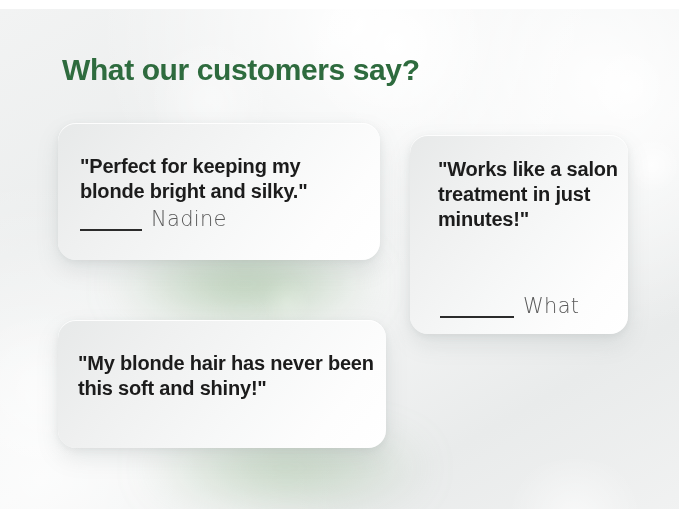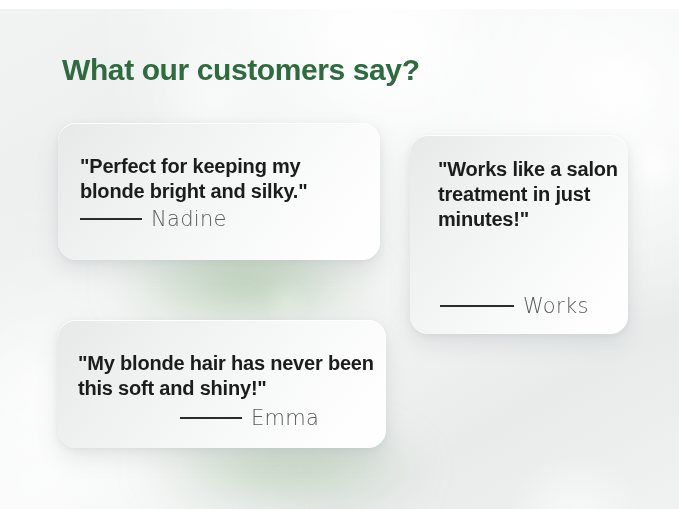--- a/index.html
+++ b/index.html
@@ -94,21 +94,21 @@
     letter-spacing: -0.2px;
   }
   #quote-1 { left: 22px; top: 31px;  width: 290px; font-size: 20px; line-height: 25px; }
   #quote-2 { left: 28px; top: 22px;  width: 180px; font-size: 20px; line-height: 25px; }
   #quote-3 { left: 20px; top: 31px;  width: 300px; font-size: 20px; line-height: 25px; }
 
   
   .attrib {
     position: absolute;
     display: flex;
-    align-items: center;
+    align-items: flex-end;
     gap: 9px;
   }
   .dash {
     display: inline-block;
     height: 2px;
     background: #2b2b2b;
   }
   .author {
     font-family: "DejaVu Sans", sans-serif;
     font-weight: 300;
@@ -175,26 +175,22 @@
     <div class="attrib" id="attrib-1">
       <span class="dash"></span>
       <span class="author">Nadine</span>
     </div>
   </div>
 
   <div class="card" id="card-2">
     <div class="quote" id="quote-2">"Works like a salon treatment in just minutes!"</div>
     <div class="attrib" id="attrib-2">
       <span class="dash"></span>
-      <span class="author">Works</span>
+      <span class="author">What</span>
     </div>
   </div>
 
   <div class="card" id="card-3">
     <div class="quote" id="quote-3">"My blonde hair has never been this soft and shiny!"</div>
-    <div class="attrib" id="attrib-3">
-      <span class="dash"></span>
-      <span class="author">Emma</span>
-    </div>
   </div>
 
 
 </div>
 
 </body></html>

